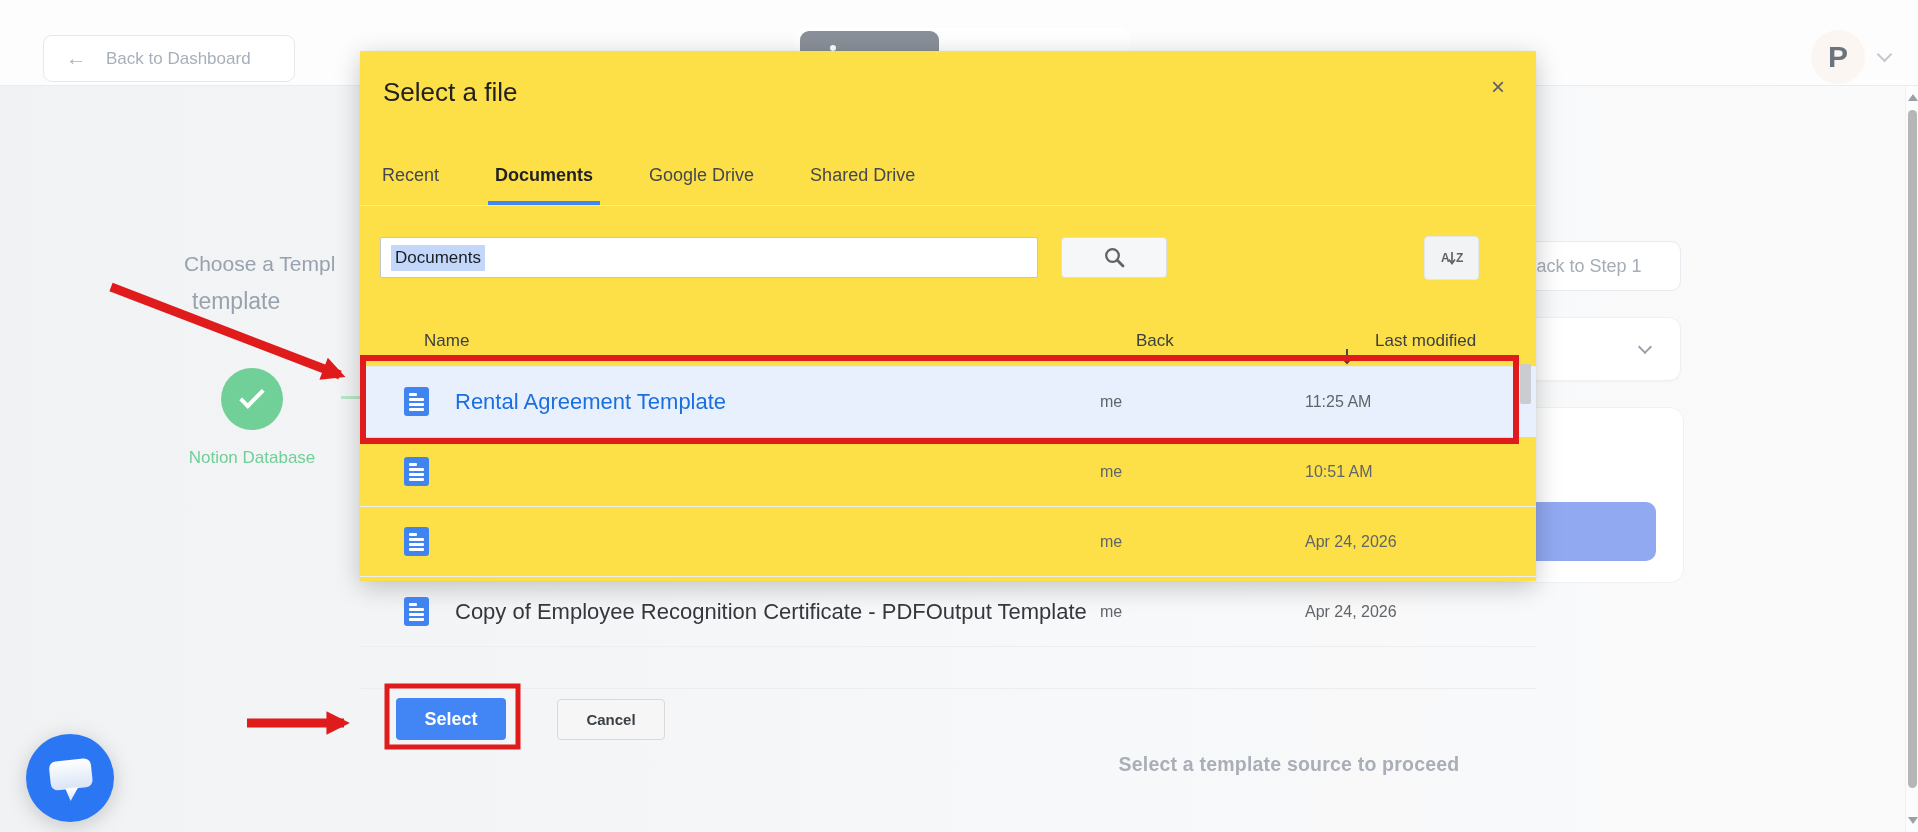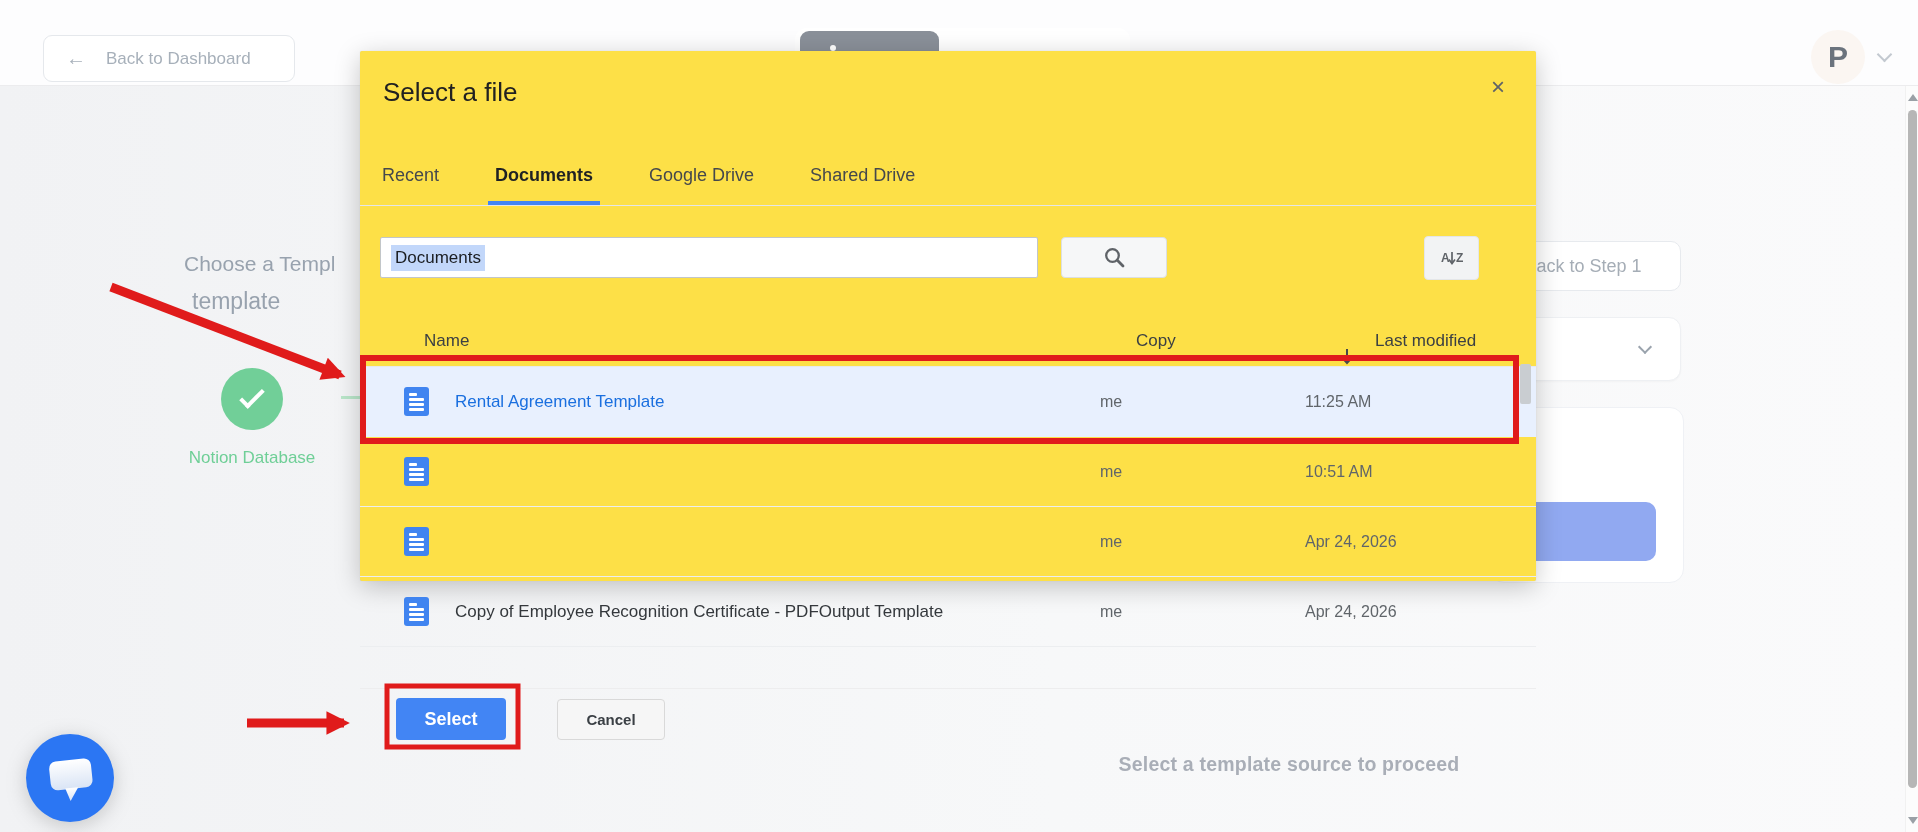--- a/index.html
+++ b/index.html
@@ -84,21 +84,21 @@
     display:flex; align-items:center; justify-content:center; cursor:pointer; }
   .m-list-header { position:absolute; left:0; top:264px; width:100%; height:52px;
     border-bottom:1px solid #e7e9eb; }
   .m-list-header span { position:absolute; top:0; line-height:52px; font-size:17px; color:#3c4043; white-space:nowrap;margin-left:36px; }
   .h-name { left:28px; } .h-owner { left:740px; }
   .h-mod { left:943px; display:flex; align-items:flex-end; gap:16px; height:52px; cursor:pointer; }
   .rows { position:absolute; left:0; top:316px; width:100%; }
   .row { position:relative; width:100%; height:70px; border-bottom:1px solid #eceef0; cursor:pointer; }
   .row.selected { background:#e8f0fe; border-bottom-color:transparent; }
   .row .cell { position:absolute; line-height:70px; white-space:nowrap; }
-  .row .name { left:95px; font-size:17px; color:#34383c; }
+  .row .name { left:95px; font-size:22px; color:#34383c; }
   .row.selected .name { color:#1a6fdf; }
   .row .owner { left:740px; font-size:16px; color:#60656a; }
   .row .modified { left:945px; font-size:16px; color:#60656a; }
   .doc-icon { position:absolute; left:44px; top:50%; margin-top:-15px; width:25px; height:29px;
     background:#4084f0; border-radius:3px; padding:6px 5px 0; }
   .doc-icon i { display:block; height:3px; background:#fff; border-radius:1px; margin-bottom:2px; }
   .doc-icon i:first-child { width:55%; }
   .list-scroll-thumb { position:absolute; left:1160px; top:313px; width:11px; height:40px;
     background:#c9cdd1; border-radius:2px; cursor:pointer; }
   .m-bottom-line { position:absolute; left:0; top:637px; width:100%; height:1px; background:#ededee; }
@@ -200,21 +200,21 @@
       <svg width="22" height="20" viewBox="0 0 22 20">
         <text x="0" y="14" font-size="12" font-weight="bold" fill="#5f6368" font-family="Liberation Sans,sans-serif">A</text>
         <line x1="11" y1="4" x2="11" y2="14" stroke="#5f6368" stroke-width="1.7"></line>
         <path d="M8 11.5 L11 15.5 L14 11.5" fill="none" stroke="#5f6368" stroke-width="1.7"></path>
         <text x="15" y="14" font-size="12" font-weight="bold" fill="#5f6368" font-family="Liberation Sans,sans-serif">Z</text>
       </svg>
     </button>
 
     <div class="m-list-header">
       <span class="h-name">Name</span>
-      <span class="h-owner">Copy</span>
+      <span class="h-owner">Back</span>
       <span class="h-mod">
         <span>Last modified</span>
         <svg width="16" height="20" viewBox="0 0 16 20">
           <line x1="8" y1="2" x2="8" y2="15" stroke="#46484b" stroke-width="2"></line>
           <path d="M3 10.5 L8 16 L13 10.5" fill="none" stroke="#46484b" stroke-width="2"></path>
         </svg>
       </span>
     </div>
 
     <div class="rows">

